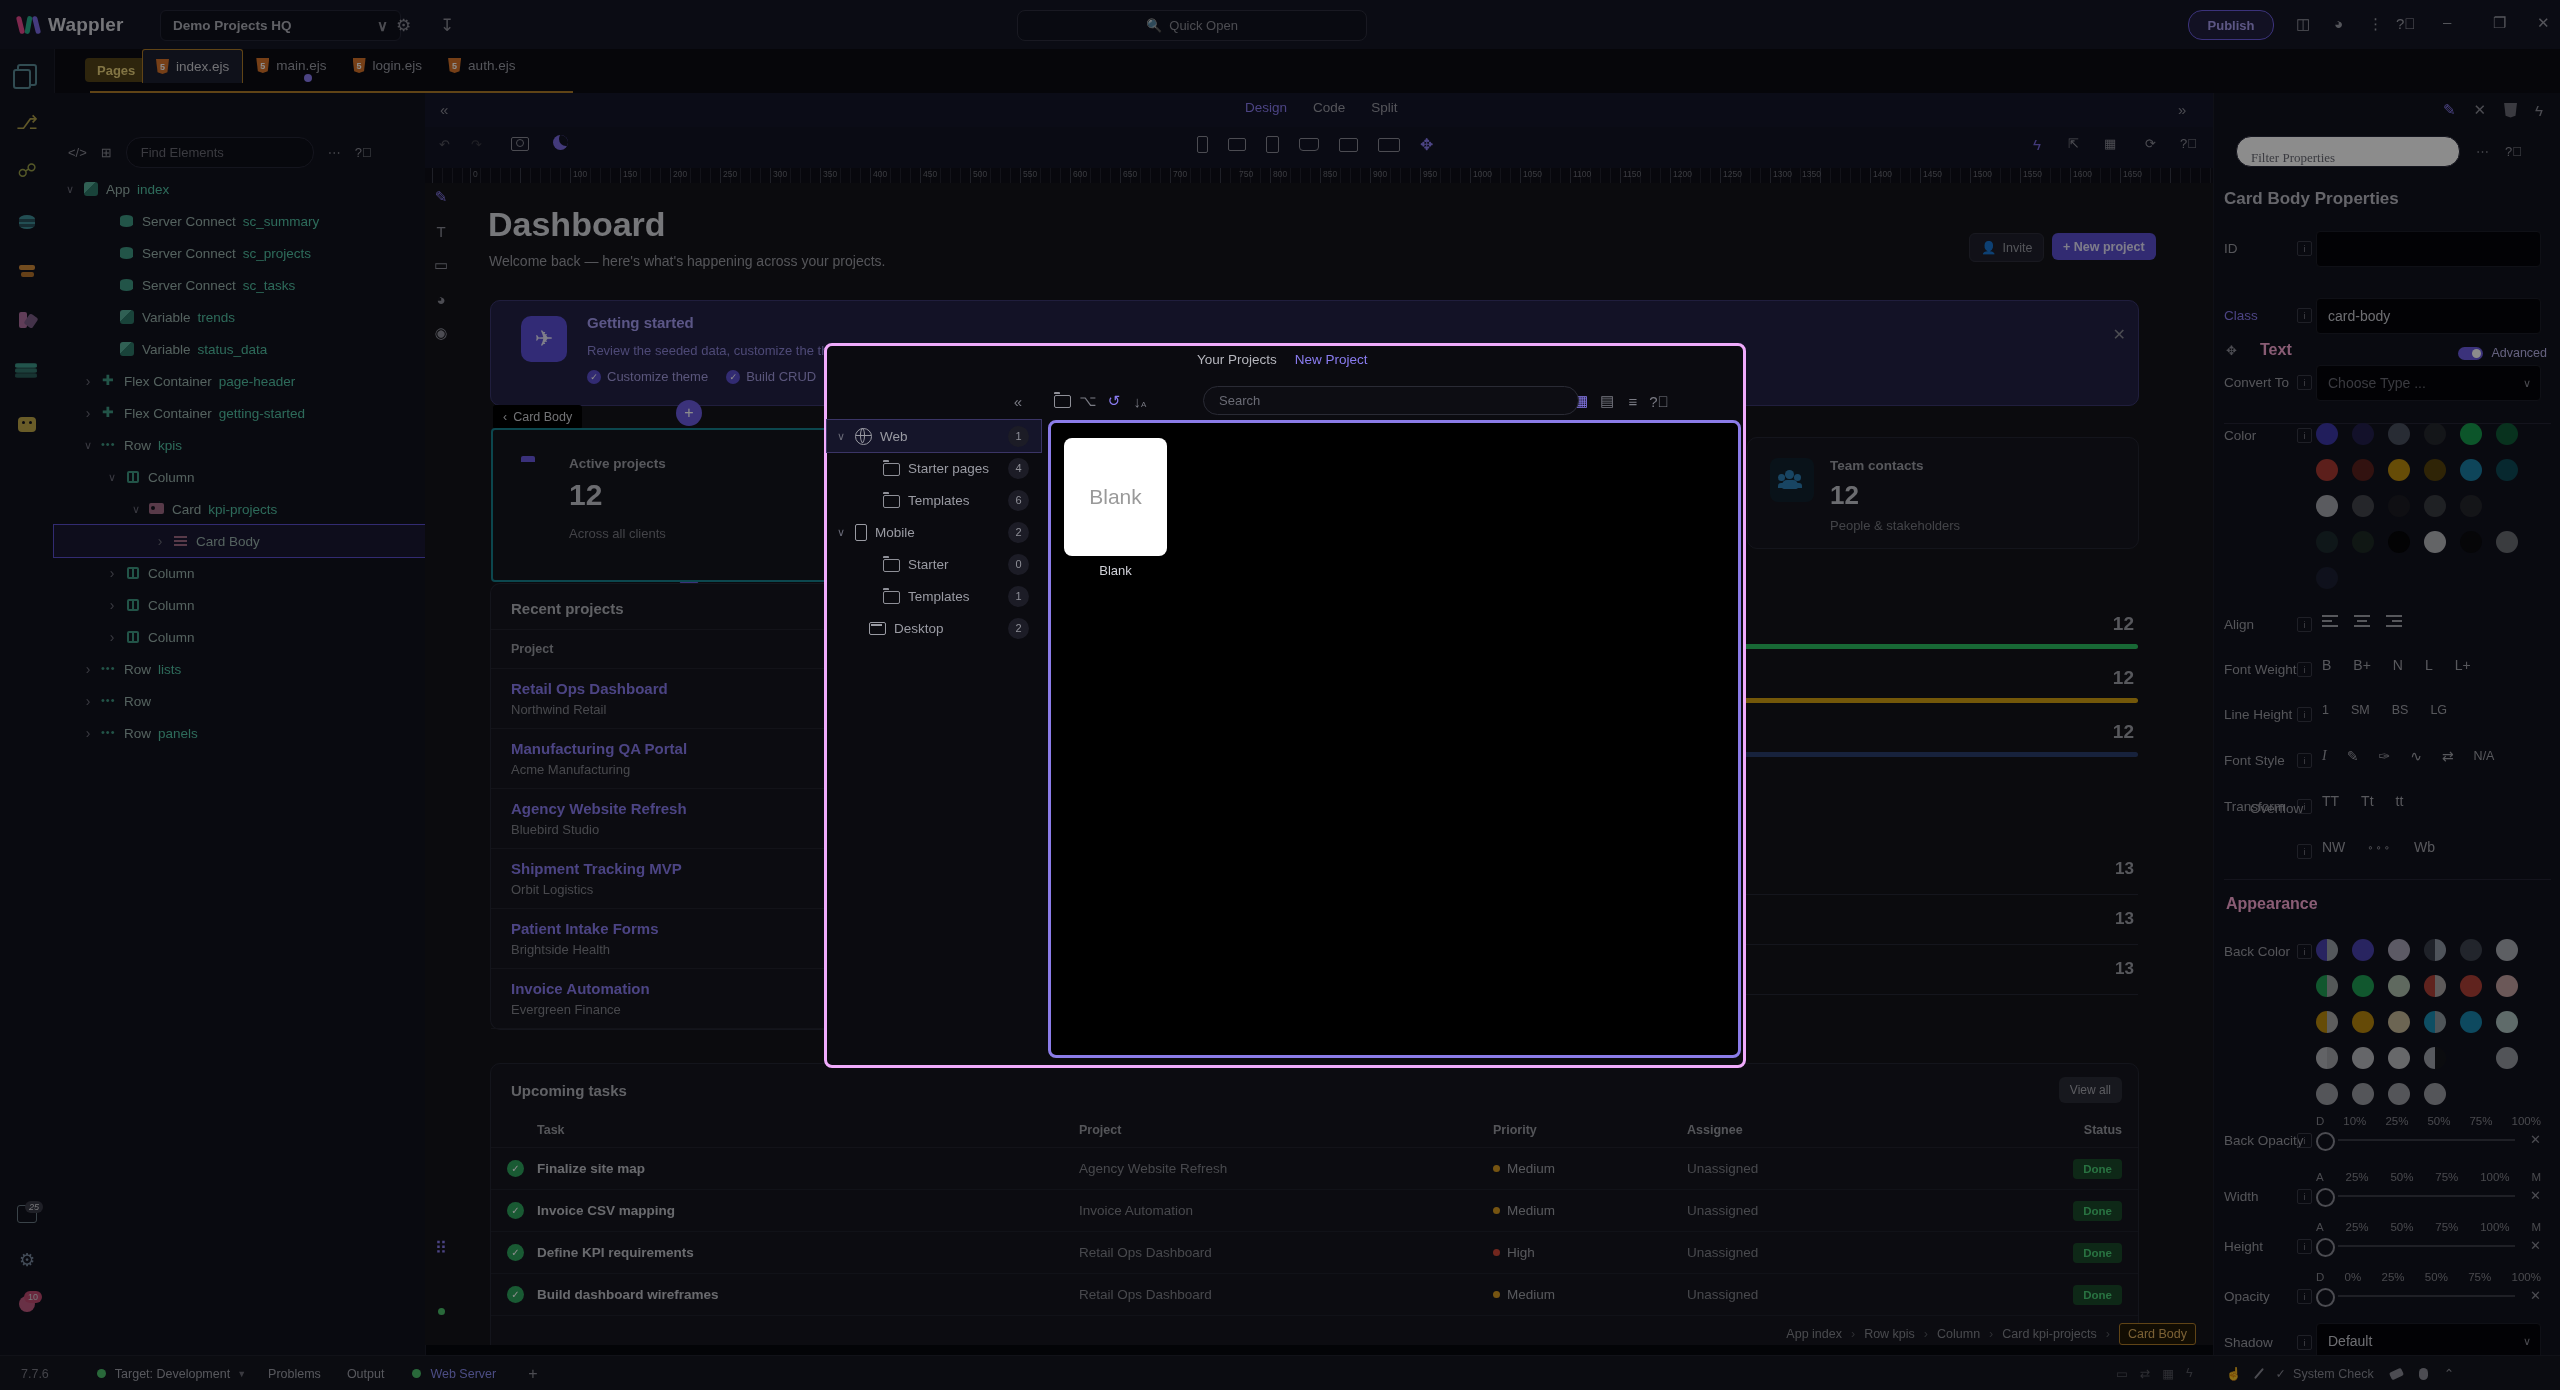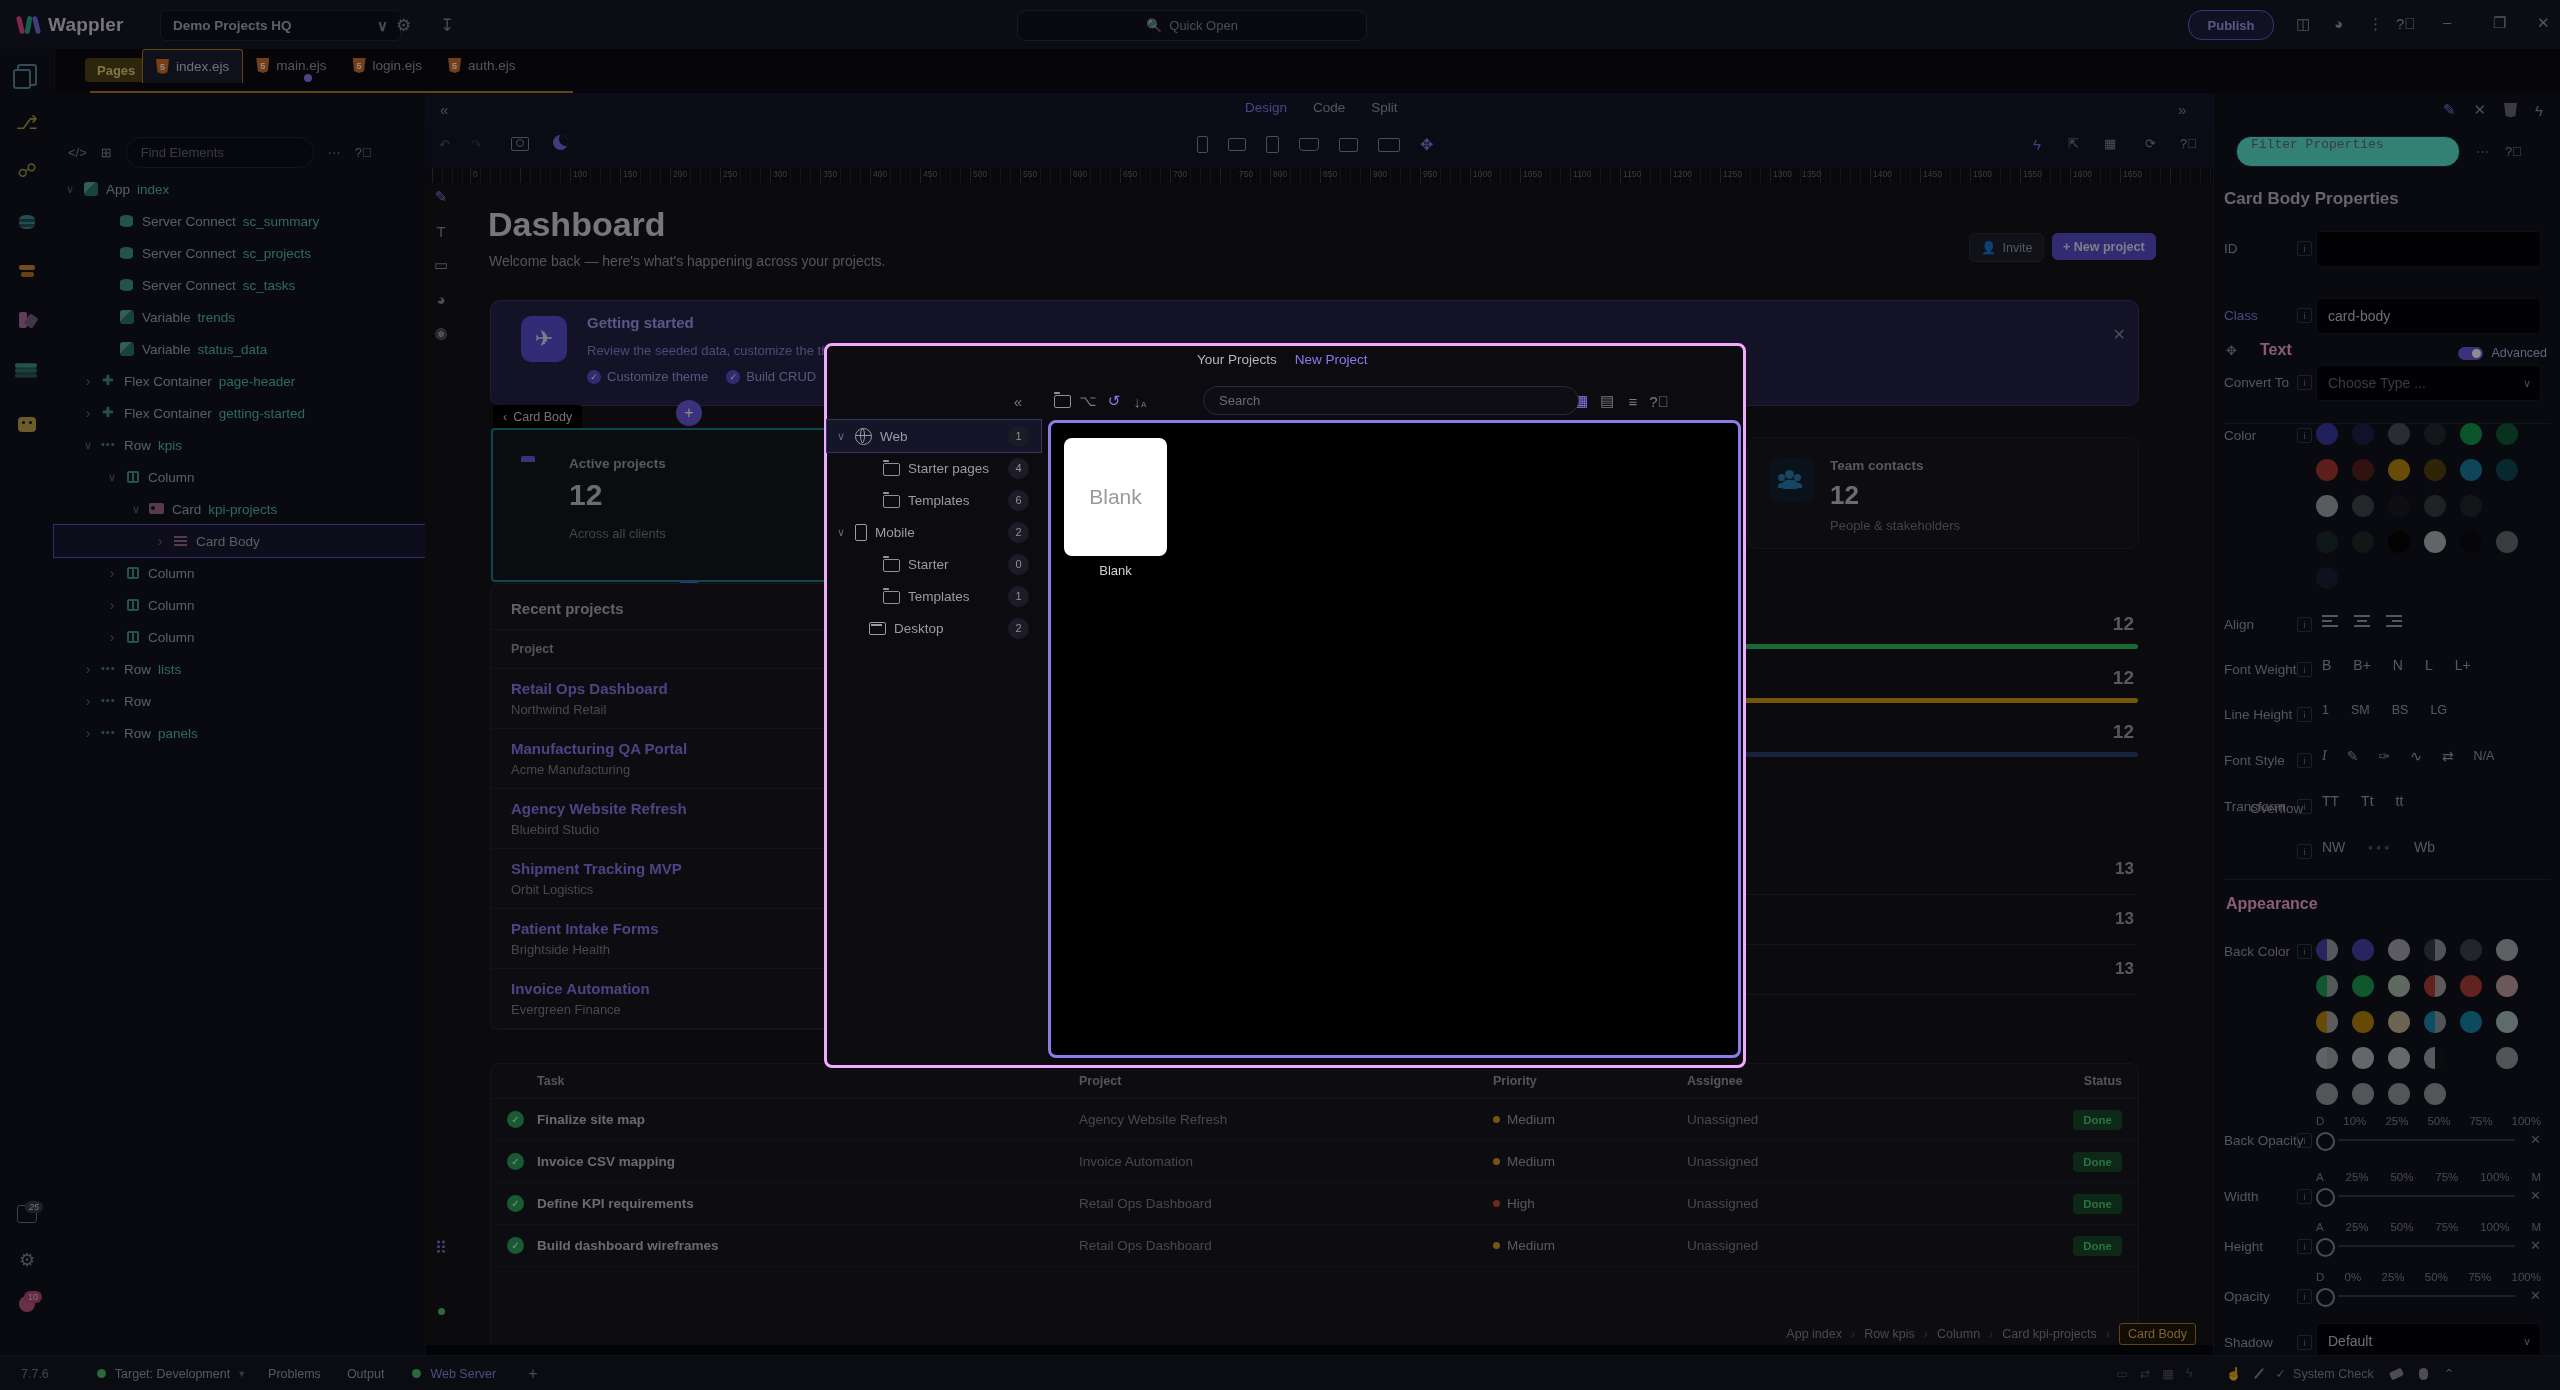--- a/index.html
+++ b/index.html
@@ -146,22 +146,22 @@
   .task-proj,.task-assignee{color:#83848c;}
   .prio{display:flex;align-items:center;gap:7px;color:#9fa0a8;}
   .prio i{width:7px;height:7px;border-radius:50%;}
   .prio.Medium i{background:#d89a20;} .prio.High i{background:#d04838;}
   .status-badge{justify-self:end;background:#1b4a2a;color:#4ad077;font-size:11.5px;font-weight:bold;border-radius:4px;padding:4px 10px;}
   
   #rightpanel{left:2213px;top:93px;width:347px;height:1262px;background:#12131e;border-left:1px solid #1d1e2b;}
   #rp-header{position:absolute;left:0;top:0;width:100%;height:34px;display:flex;justify-content:flex-end;gap:18px;
      align-items:center;padding-right:18px;box-sizing:border-box;color:#8a8b95;font-size:15px;}
   #rp-filter-row{position:absolute;left:0;top:40px;width:100%;height:36px;display:flex;align-items:center;gap:16px;padding-left:22px;box-sizing:border-box;color:#8a8b95;}
-  #rp-filter{width:208px;height:29px;border:1px solid #262737;border-radius:15px;background:#5eead4;color:#6a6b75;
-     padding-left:14px;font-size:13px;display:flex;align-items:flex-start;font-family:Liberation Mono, monospace;}
+  #rp-filter{width:208px;height:29px;border:1px solid #262737;border-radius:15px;background:#ffffff;color:#6a6b75;
+     padding-left:14px;font-size:13px;display:flex;align-items:flex-end;font-family:Liberation Serif, serif;}
   #rp-title{position:absolute;left:10px;top:96px;font-size:17px;font-weight:bold;color:#b8b9c2;}
   .prop-label{position:absolute;left:10px;font-size:13.5px;color:#9a9ba3;}
   .info{position:absolute;left:83px;width:13px;height:13px;border:1px solid #3a3b48;border-radius:2px;color:#7a7b85;
      font-size:9px;display:flex;align-items:center;justify-content:center;}
   .prop-input{position:absolute;left:102px;width:225px;height:36px;background:#05050a;border:1px solid #1d1e28;border-radius:4px;
      color:#c8c9d0;display:flex;align-items:center;padding-left:11px;box-sizing:border-box;font-size:14px;}
   .prop-input.placeholder{color:#6a6b75;}
   .sel-chev{position:absolute;right:9px;color:#8a8b95;font-size:11px;}
   .hr{position:absolute;left:10px;width:327px;border-top:1px solid #252635;}
   .sec-head{position:absolute;font-size:16px;font-weight:bold;color:#f9a8d4;}
@@ -651,20 +651,24 @@
           </div>
 
           <div class="r-row">
             <div class="r-title">Invoice Automation</div>
             <div class="r-client">Evergreen Finance</div>
           </div>
         </div>
     </div>
 
     <div id="tasks">
+      <div id="tasks-head">
+        <span id="tasks-title">Upcoming tasks</span>
+        <span id="viewall">View all</span>
+      </div>
       <div class="tgrid" id="thead">
         <span></span>
         <span>Task</span>
         <span>Project</span>
         <span>Priority</span>
         <span>Assignee</span>
         <span style="justify-self:end;">Status</span>
       </div>
       <div>
 

